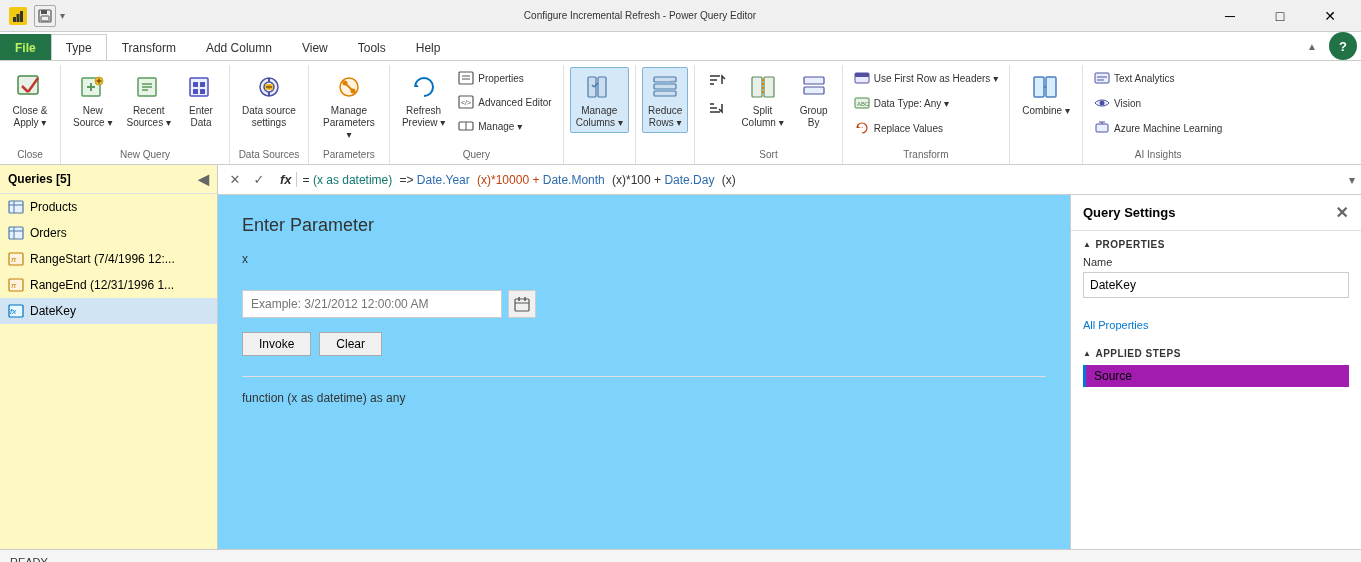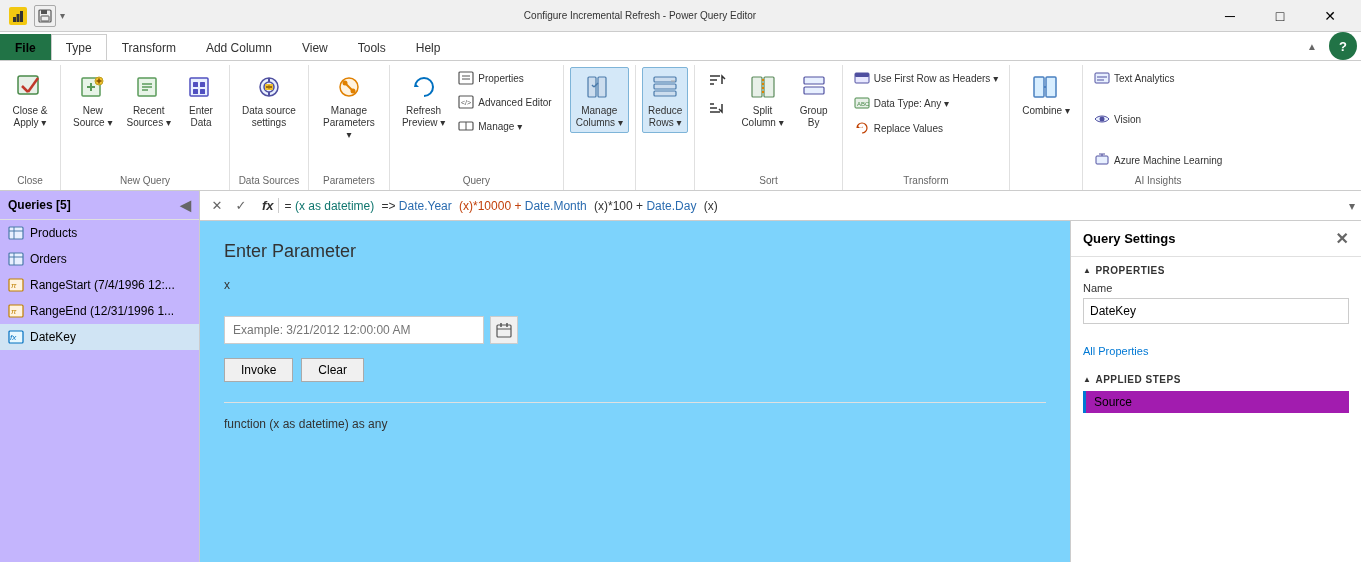--- a/index.html
+++ b/index.html
@@ -34,21 +34,21 @@
     }
     .ribbon-tab.active {
       background: #fff;
       border-color: #ccc;
       border-bottom: none;
       position: relative;
       z-index: 2;
     }
     .ribbon-tab.file {
       background: #217346;
-      color: #000000;
+      color: #bef264;
       font-weight: bold;
       padding: 10px 14px;
     }
 
     
     .ribbon {
       background: #fff;
       border-bottom: 1px solid #ccc;
       display: flex;
       align-items: stretch;
@@ -116,22 +116,22 @@
     .ribbon-btn-small .icon-sm { width: 16px; height: 16px; display: flex; align-items: center; justify-content: center; }
 
     .ribbon-column {
       display: flex;
       flex-direction: column;
       gap: 2px;
     }
 
     
     .queries-panel {
-      width: 200px;
-      background: #c4b5fd;
+      width: 218px;
+      background: #fef9c3;
       border-right: 1px solid #ccc;
       display: flex;
       flex-direction: column;
     }
     .queries-header {
       display: flex;
       align-items: center;
       justify-content: space-between;
       padding: 6px 8px;
       font-size: 12px;
@@ -582,21 +582,21 @@
           </svg>
         </div>
         <div class="label">Combine ▾</div>
       </div>
     </div>
     <div class="ribbon-group-label"></div>
   </div>
 
   <div class="ribbon-group" style="border-right:none;">
     <div class="ribbon-group-items">
-      <div style="display:flex;flex-direction:column;gap:19px;">
+      <div style="display:flex;flex-direction:column;gap:3px;">
         <div class="ribbon-btn-small">
           <div class="icon-sm">
             <svg viewBox="0 0 16 16" fill="none" width="16" height="16">
               <rect x="1" y="3" width="14" height="10" rx="1" fill="#e8f0ff" stroke="#5050a0" stroke-width="1"></rect>
               <line x1="3" y1="7" x2="13" y2="7" stroke="#5050a0" stroke-width="1"></line>
               <line x1="3" y1="10" x2="10" y2="10" stroke="#5050a0" stroke-width="1"></line>
             </svg>
           </div>
           <span>Text Analytics</span>
         </div>

